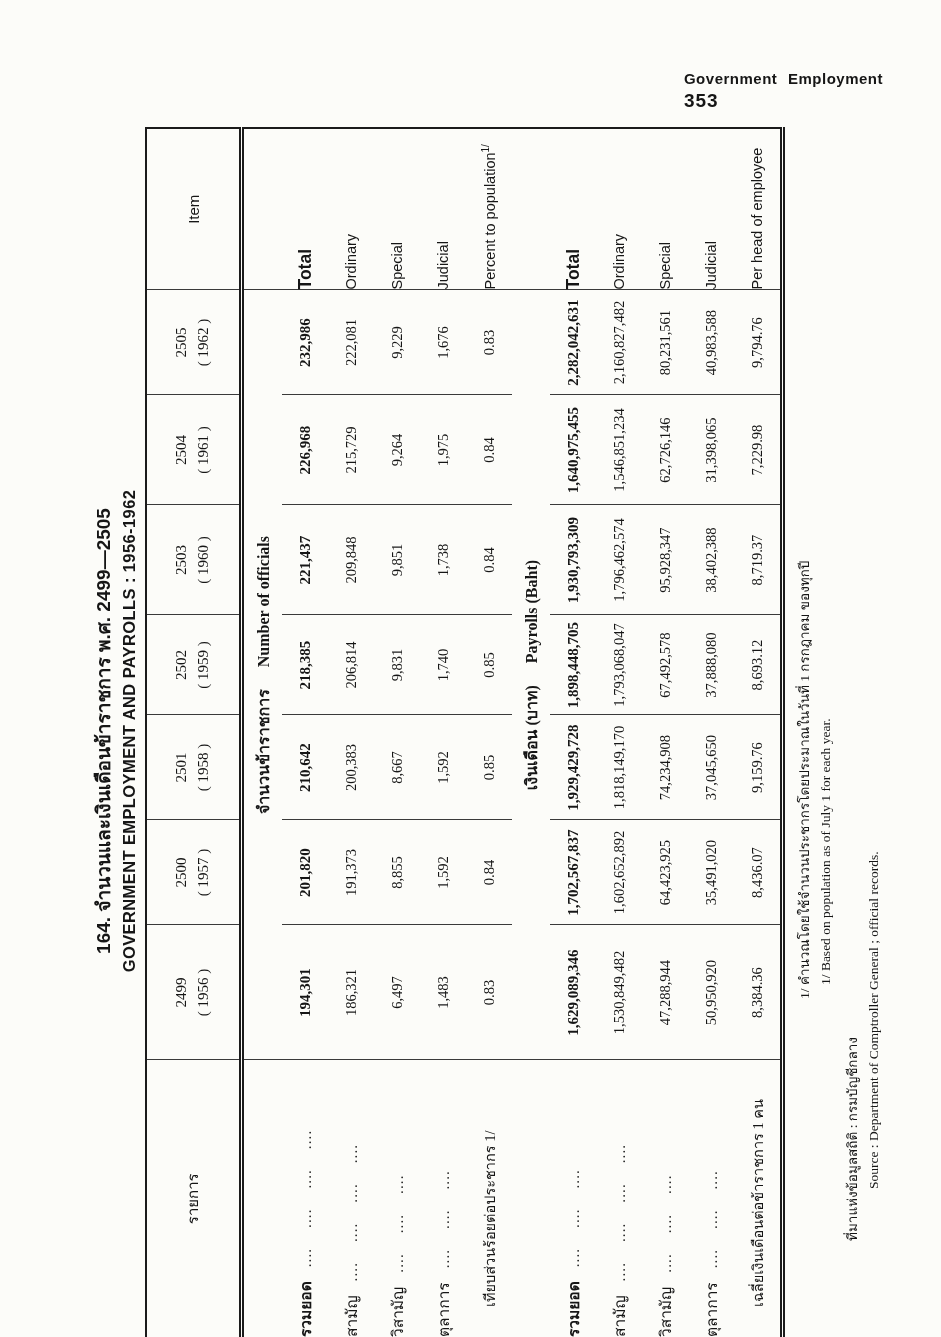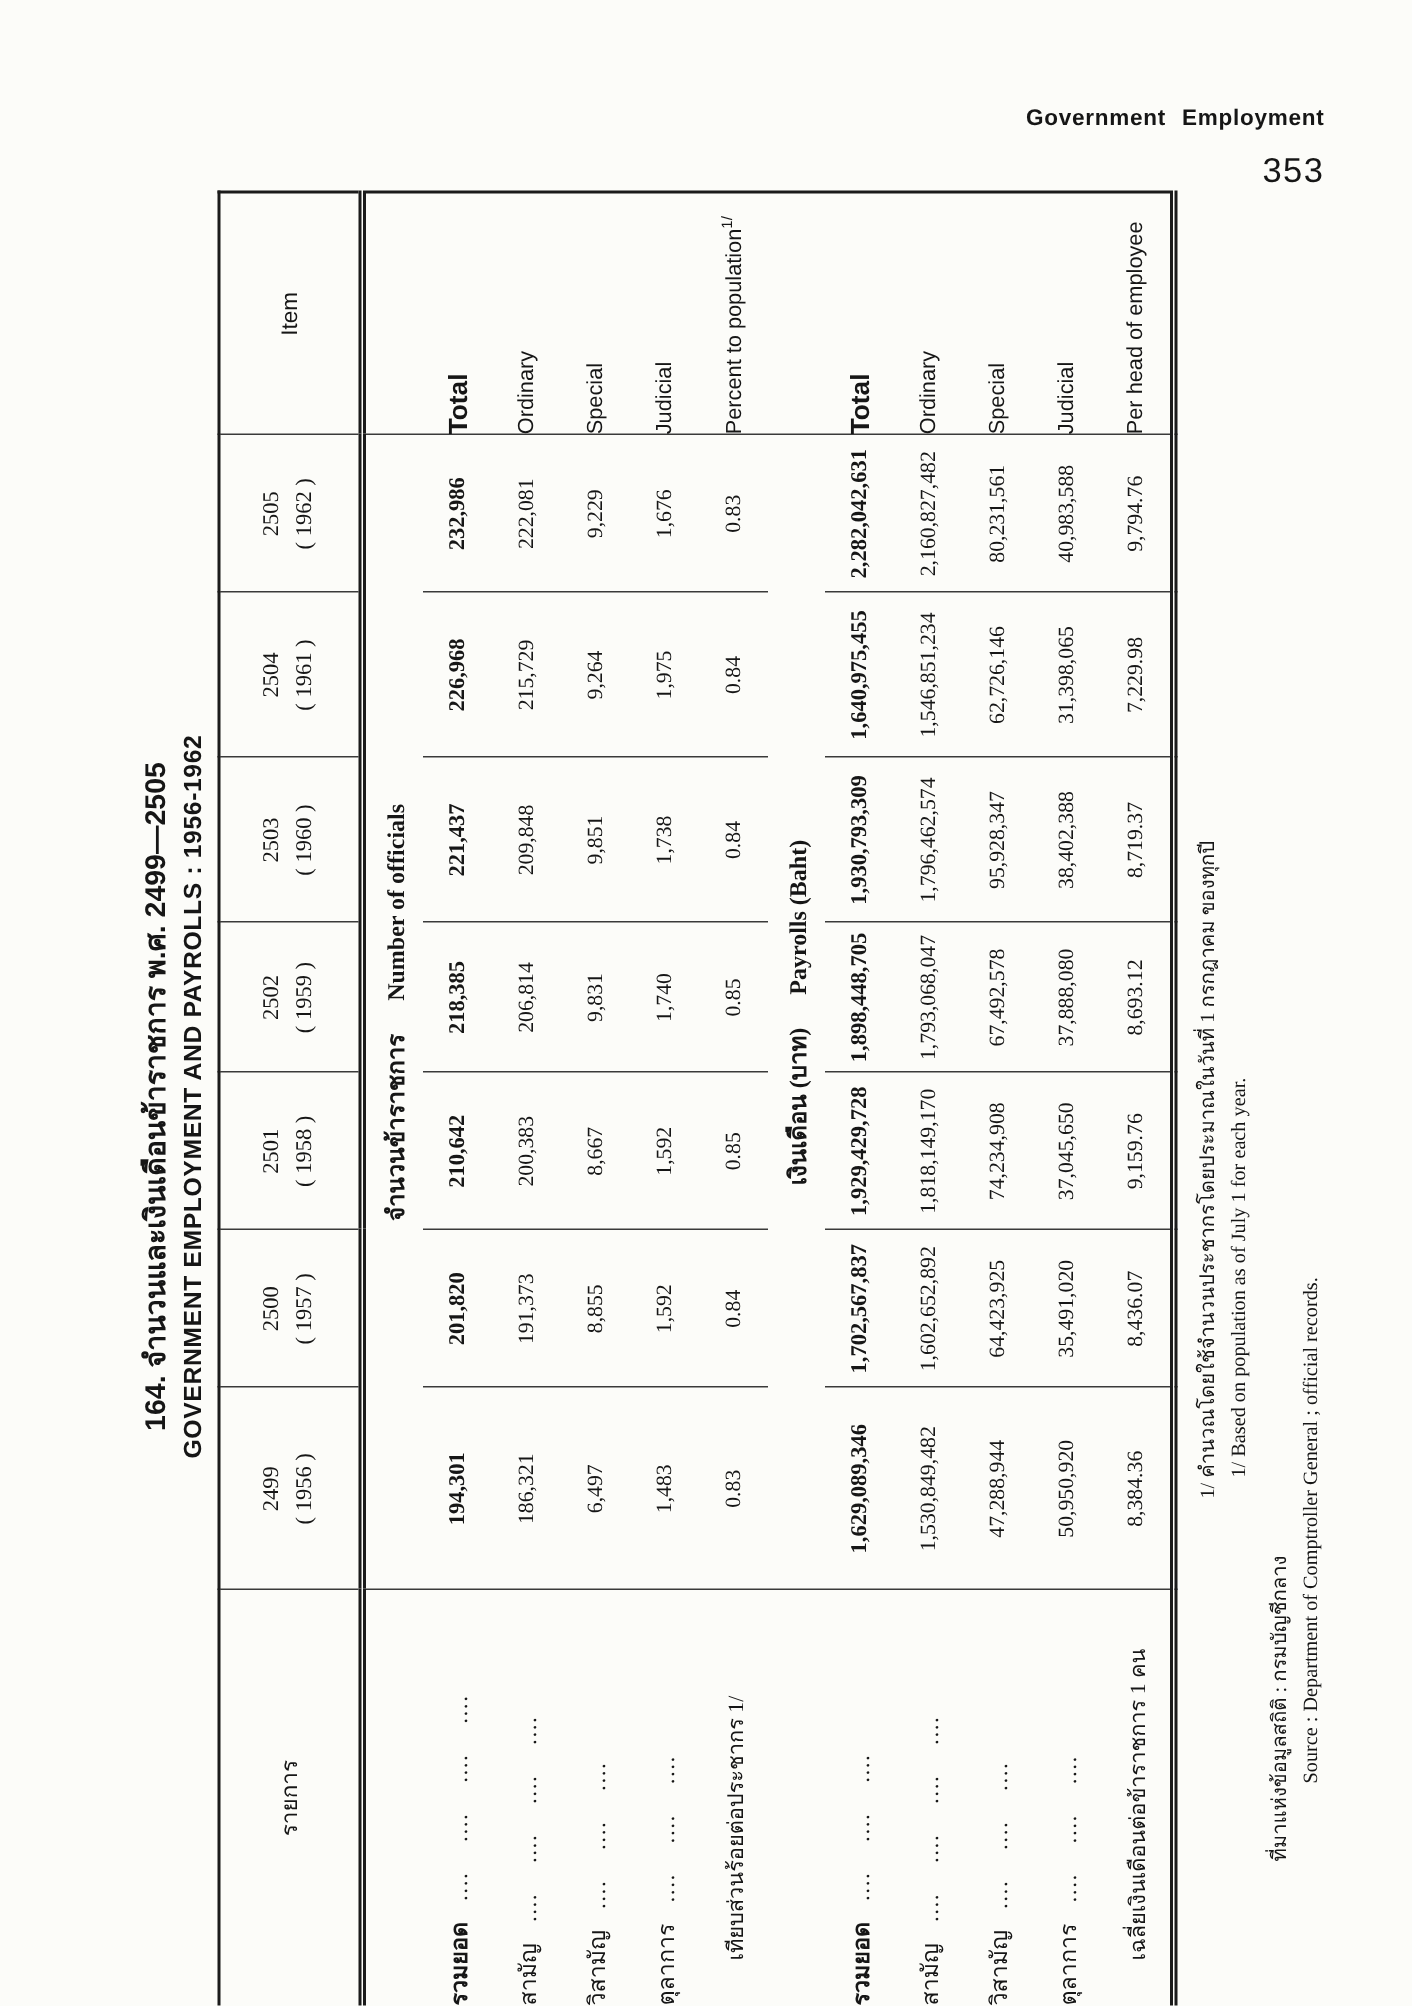--- a/index.html
+++ b/index.html
@@ -2,24 +2,24 @@
 <html><head>
 <meta charset="utf-8">
 <style>
   html,body{margin:0;padding:0;}
   body{
     width:941px;height:1337px;position:relative;overflow:hidden;
     background:#fcfcf9;color:#161616;
     font-family:"Liberation Serif","DejaVu Serif",serif;
   }
   
-  .page-header{position:absolute;top:70px;right:58px;text-align:right;
+  .page-header{position:absolute;top:70px;right:58px;text-align:left;
     font-family:"Liberation Sans","DejaVu Sans",sans-serif;}
   .ph-line1{font-size:15px;font-weight:bold;letter-spacing:.5px;word-spacing:6px;}
-  .ph-num{font-size:23px;font-weight:normal;margin-top:13px;letter-spacing:1px;}
+  .ph-num{font-size:19px;font-weight:bold;margin-top:3px;letter-spacing:1px;}
 
   
   .rot{
     position:absolute;left:88px;top:125px;width:1212px;height:806px;
     transform-origin:0 0;
     transform:rotate(-90deg) translateX(-1212px);
   }
   .titles{text-align:center;margin:0 0 6px 0;font-family:"Liberation Sans","DejaVu Sans",sans-serif;}
   .title-thai{font-size:19px;font-weight:bold;}
   .title-eng{font-size:16.5px;font-weight:bold;letter-spacing:.4px;margin-top:2px;}

